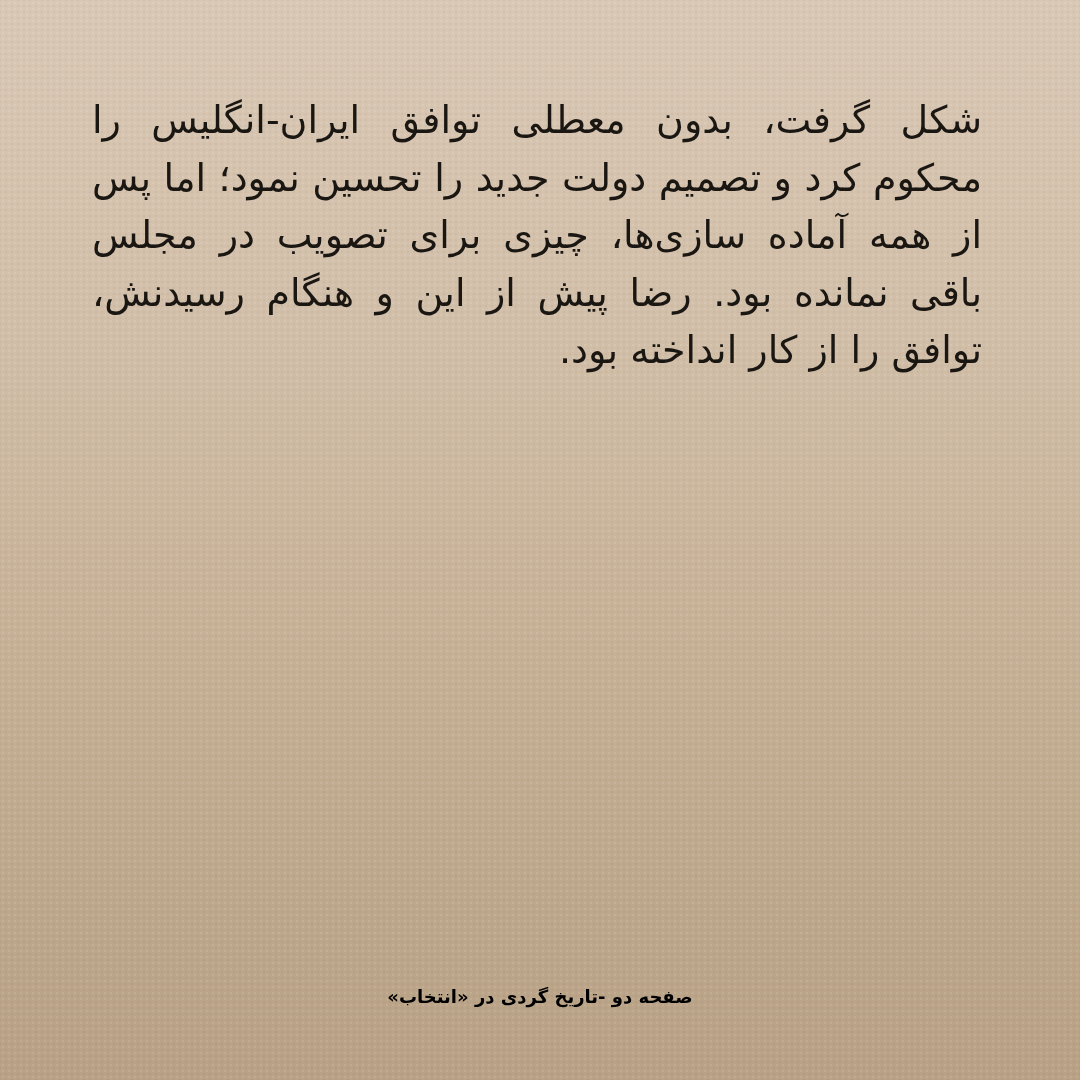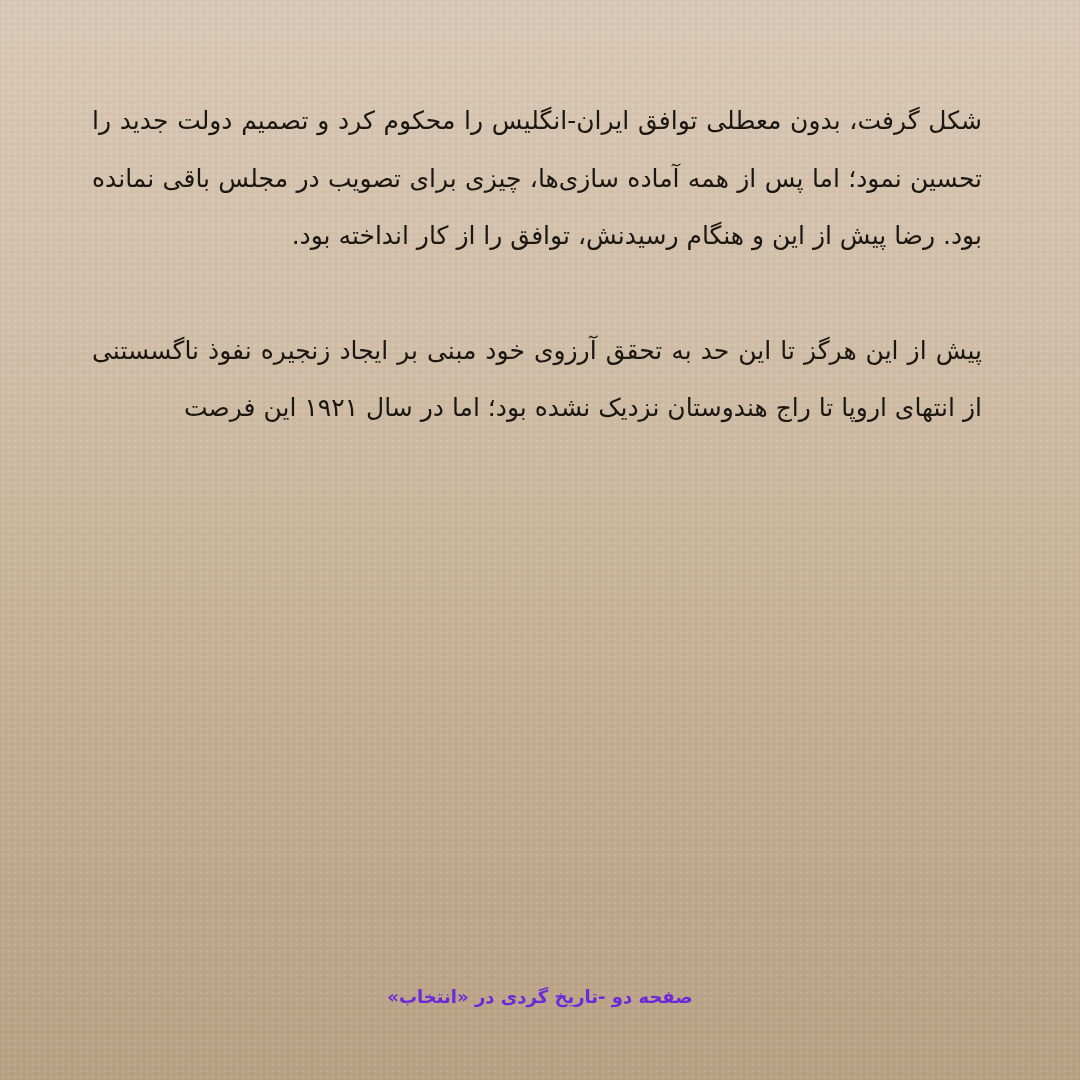--- a/index.html
+++ b/index.html
@@ -27,42 +27,41 @@
     }
     .content {
       position: absolute;
       top: 92px;
       left: 92px;
       width: 890px;
       direction: rtl;
     }
     .paragraph {
       margin: 0;
-      font-size: 25px;
+      font-size: 38px;
       line-height: 57.5px;
       text-align: justify;
       text-align-last: right;
     }
     .paragraph.p1 { margin-bottom: 57px; }
     .paragraph.p2 { margin-bottom: 57px; }
     .footer {
       position: absolute;
       top: 986px;
       left: 0;
       width: 1080px;
       text-align: center;
       direction: rtl;
       font-size: 18px;
       font-weight: bold;
-      color: #6d28d9;
+      color: #000000;
     }
   </style>
 </head>
 <body>
 
 <div class="texture"></div>
 
 <main class="content">
   <p class="paragraph p1">شکل گرفت، بدون معطلی توافق ایران-انگلیس را محکوم کرد و تصمیم دولت جدید را تحسین نمود؛ اما پس از همه آماده سازی‌ها، چیزی برای تصویب در مجلس باقی نمانده بود. رضا پیش از این و هنگام رسیدنش، توافق را از کار انداخته بود.</p>
-  <p class="paragraph p3">پیش از این هرگز تا این حد به تحقق آرزوی خود مبنی بر ایجاد زنجیره نفوذ ناگسستنی از انتهای اروپا تا راج هندوستان نزدیک نشده بود؛ اما در سال ۱۹۲۱ این فرصت</p>
 </main>
 
 <footer class="footer">صفحه دو -تاریخ گردی در «انتخاب»</footer>
 
 </body></html>

